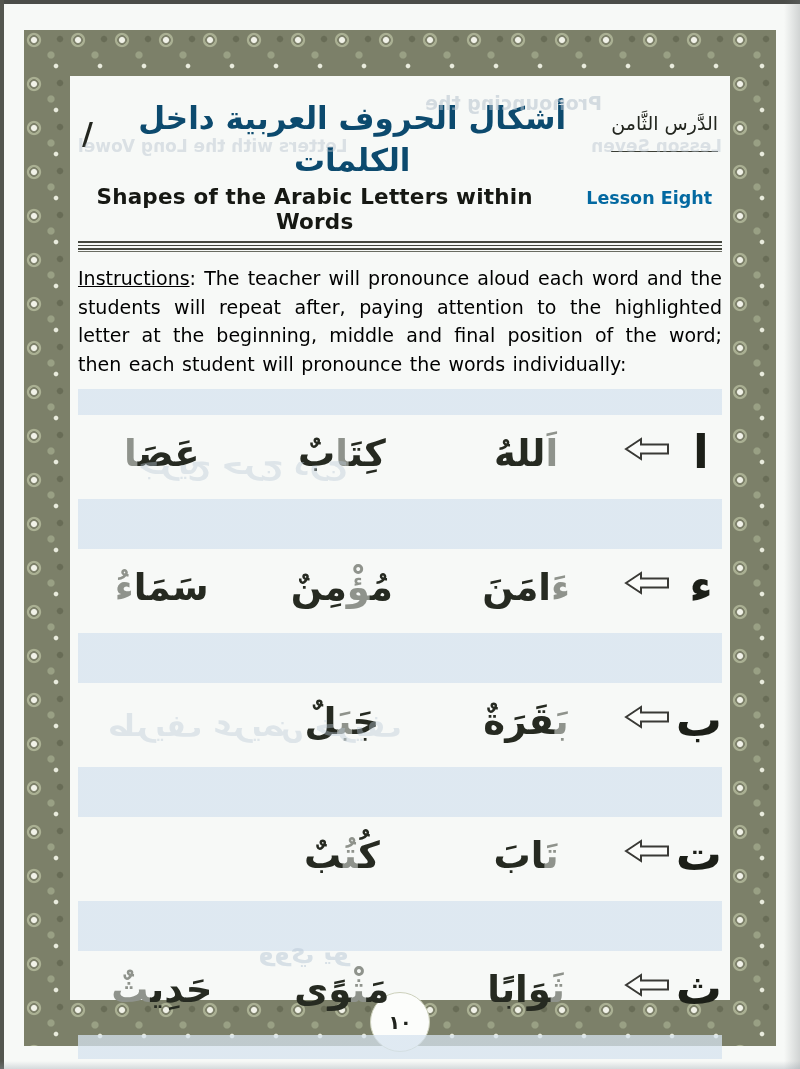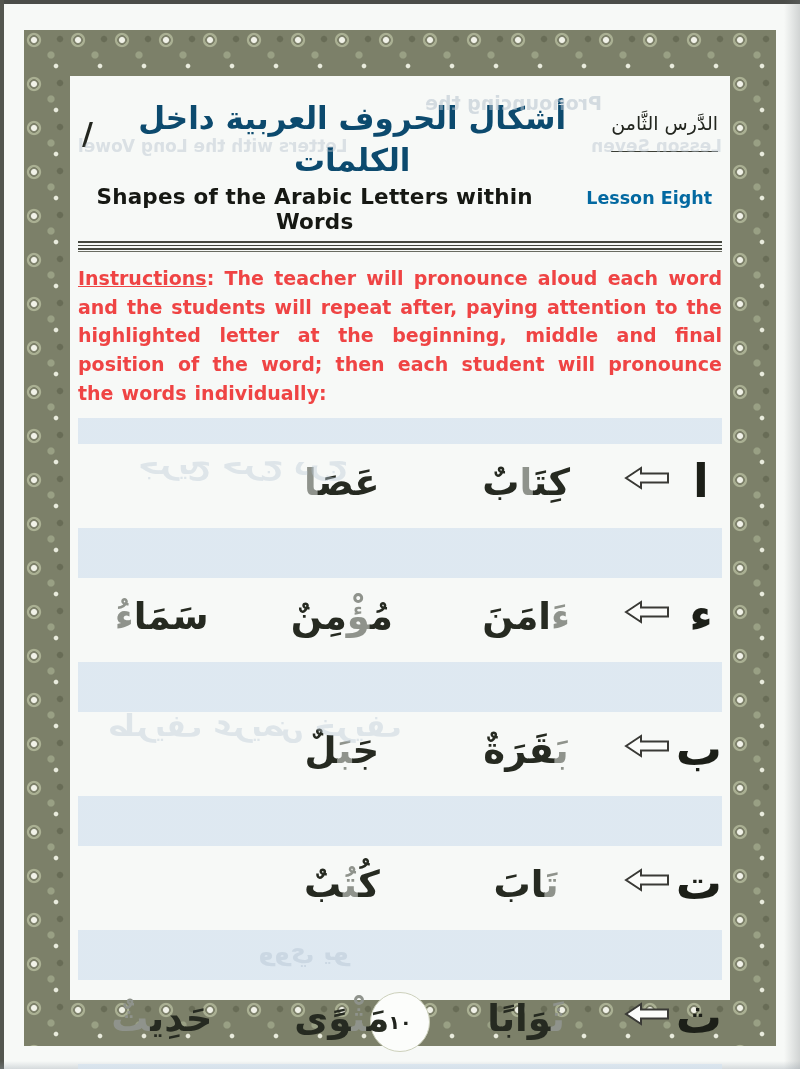--- a/index.html
+++ b/index.html
@@ -51,21 +51,21 @@
   .title-en { flex:1; text-align:center; font-size:21.5px; font-weight:bold;
     letter-spacing:0.2px; color:#161813; }
   .lesson-en { font-size:17.5px; font-weight:bold; color:#0369a1; white-space:nowrap;
     margin-left:8px; margin-right:4px; }
   .double-rule { height:11px; margin-top:7px;
     background:repeating-linear-gradient(180deg, #45473f 0 1.7px, rgba(0,0,0,0) 1.7px 3.6px);
     border-bottom:1px solid #6a6c62; }
 
   
   .instructions { margin-top:12px; font-size:19px; line-height:1.52; text-align:justify;
-    color:#ef4444; word-spacing:1.5px;font-weight:bold; }
+    color:#000000; word-spacing:1.5px; }
   .instructions .label { text-decoration:underline; }
 
   
   .rows { margin-top:10px; }
   .word-row { direction:rtl; display:grid;
     grid-template-columns:42px 66px 1.05fr 1.15fr 1fr;
     align-items:center; height:134px;
     background:linear-gradient(180deg, rgba(214,227,239,0.75) 0 26px,
       rgba(214,227,239,0) 26px 110px, rgba(214,227,239,0.75) 110px 134px); }
   .row-letter { font-size:46px; font-weight:bold; color:#1c1f18; text-align:center;
@@ -130,20 +130,21 @@
 
     <div class="rows">
 
       <div class="word-row">
         <div class="row-letter">ا</div>
         <div class="row-arrow">
           <svg width="46" height="26" viewBox="0 0 46 26">
               <path d="M2 13 L17 3 L17 8.5 L44 8.5 L44 17.5 L17 17.5 L17 23 Z" fill="#fbfcfa" stroke="#3a3a36" stroke-width="2"></path>
             </svg>
         </div>
+        <div class="word-cell"><span></span><span class="hl">اَ</span><span>للهُ</span></div>
         <div class="word-cell"><span>كِتَ</span><span class="hl">ا</span><span>بٌ</span></div>
         <div class="word-cell"><span>عَصَ</span><span class="hl">ا</span><span></span></div>
       </div>
 
       <div class="word-row">
         <div class="row-letter">ء</div>
         <div class="row-arrow">
           <svg width="46" height="26" viewBox="0 0 46 26">
               <path d="M2 13 L17 3 L17 8.5 L44 8.5 L44 17.5 L17 17.5 L17 23 Z" fill="#fbfcfa" stroke="#3a3a36" stroke-width="2"></path>
             </svg>

